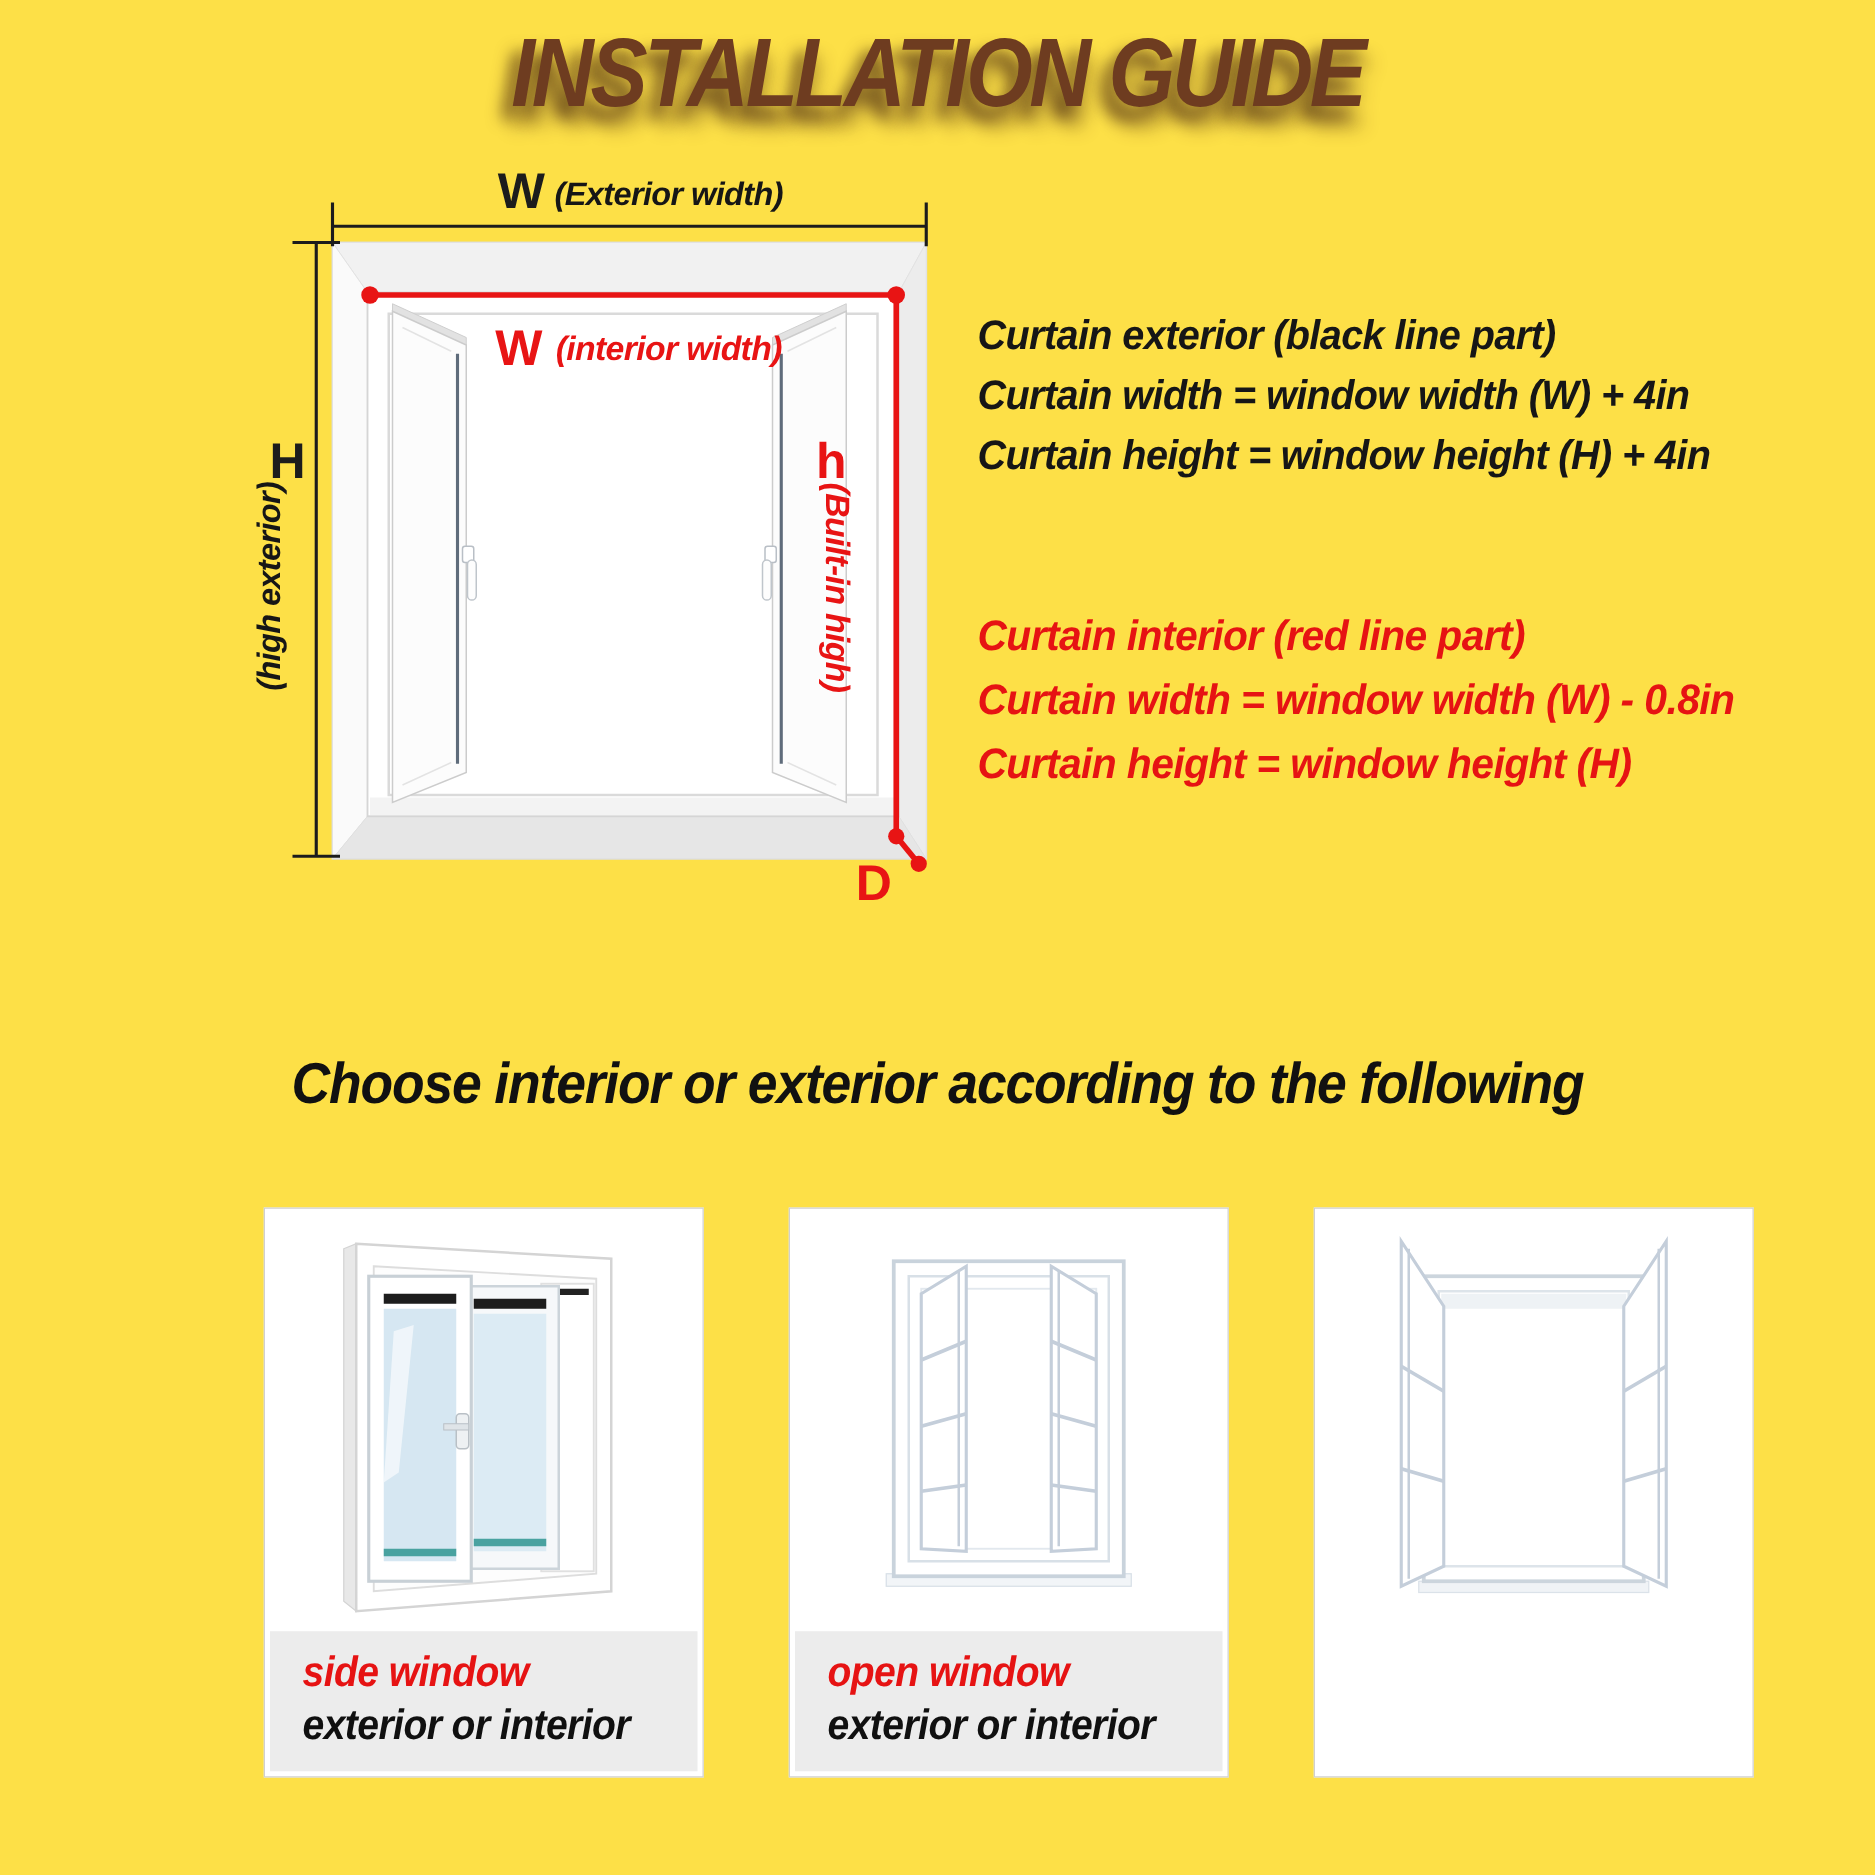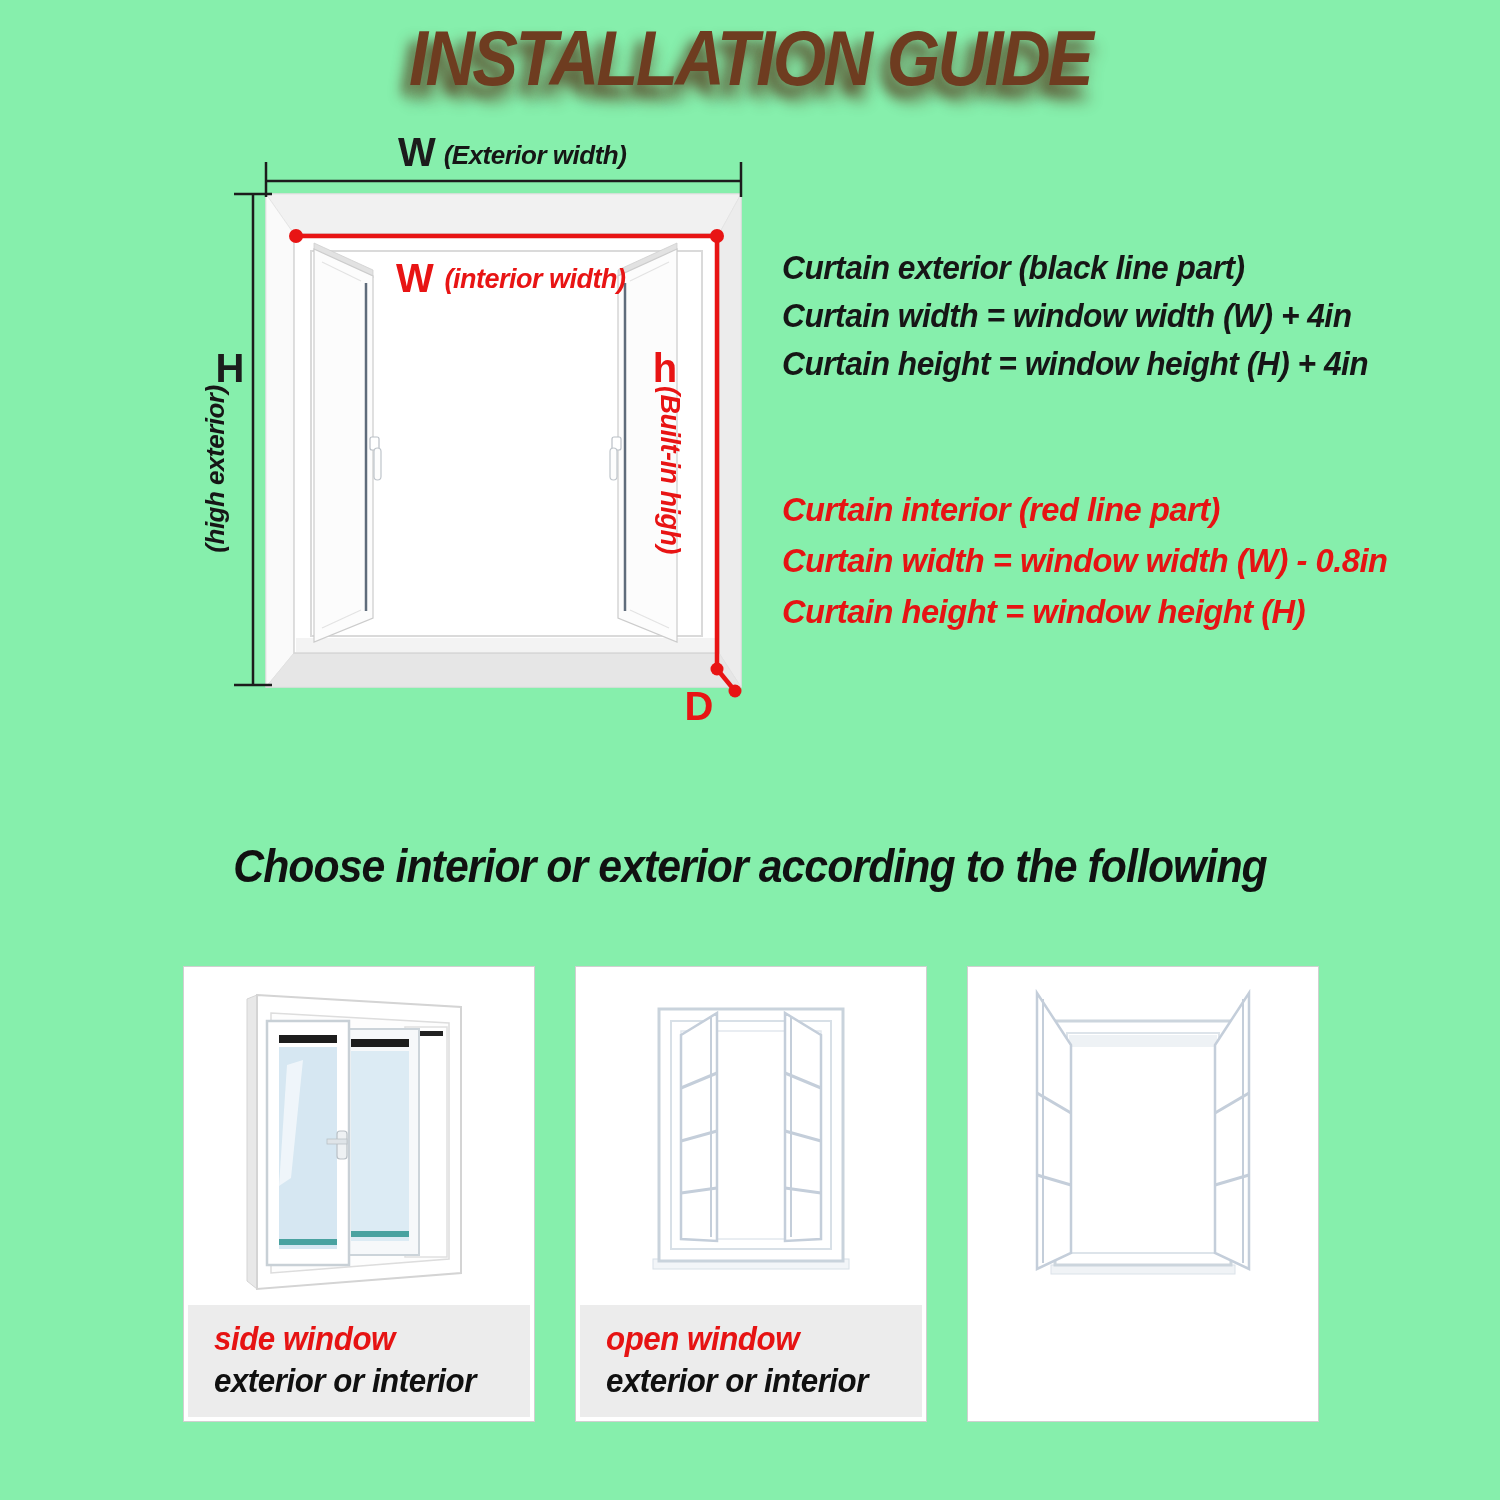--- a/index.html
+++ b/index.html
@@ -1,17 +1,17 @@
 <!DOCTYPE html>
 <html><head>
 <meta charset="utf-8">
 <style>
   html,body{margin:0;padding:0;background:#ffffff;}
   .canvas{
-    position:relative;width:1500px;height:1500px;background:#86efac;overflow:hidden;
+    position:relative;width:1500px;height:1500px;background:#fde047;overflow:hidden;
     font-family:"Liberation Sans",sans-serif;
   }
   
   .title{
     position:absolute;top:8px;left:0;width:100%;text-align:center;margin:0;
     font-size:78px;line-height:100px;font-weight:bold;font-style:italic;
     letter-spacing:-3px;color:#6e3c20;
     transform:scaleX(0.88);transform-origin:center top;
     text-shadow:-10px 10px 14px rgba(82,48,20,0.75), 0 16px 16px rgba(82,48,20,0.45);
     white-space:nowrap;
@@ -32,21 +32,21 @@
   .note-black{top:244px;color:#161616;font-size:33px;line-height:48px;}
   .note-red{top:484px;color:#e61313;font-size:34px;line-height:51px;}
   
   .heading{
     position:absolute;top:838px;left:0;width:100%;text-align:center;margin:0;
     font-size:46px;line-height:56px;font-weight:bold;font-style:italic;letter-spacing:-1px;
     color:#111;transform:scaleX(0.93);transform-origin:center top;white-space:nowrap;
   }
   
   .panels{position:absolute;left:183px;top:966px;display:flex;gap:40px;}
-  .panel{position:relative;width:352px;height:456px;background:#fff;border:1px solid #d0d0d0;box-sizing:border-box;}
+  .panel{position:relative;width:352px;height:456px;background:#fff;border:1px solid #d0d0d0;box-sizing:border-box;margin-left:28px;}
   .pwin{position:absolute;top:4px;left:4px;right:4px;height:334px;display:flex;align-items:center;justify-content:center;}
   .caption{
     position:absolute;left:4px;right:4px;bottom:4px;height:112px;background:#ececec;
     padding:14px 0 0 26px;box-sizing:border-box;
   }
   .cap-title{color:#e61313;font-size:34px;line-height:38px;font-weight:bold;font-style:italic;
     letter-spacing:-0.5px;transform:scaleX(0.92);transform-origin:left top;white-space:nowrap;}
   .panel:nth-child(3) .cap-title{font-size:32px;}
   .cap-sub{color:#101010;font-size:34px;line-height:40px;font-weight:bold;font-style:italic;
     letter-spacing:-0.5px;margin-top:3px;transform:scaleX(0.92);transform-origin:left top;white-space:nowrap;}

